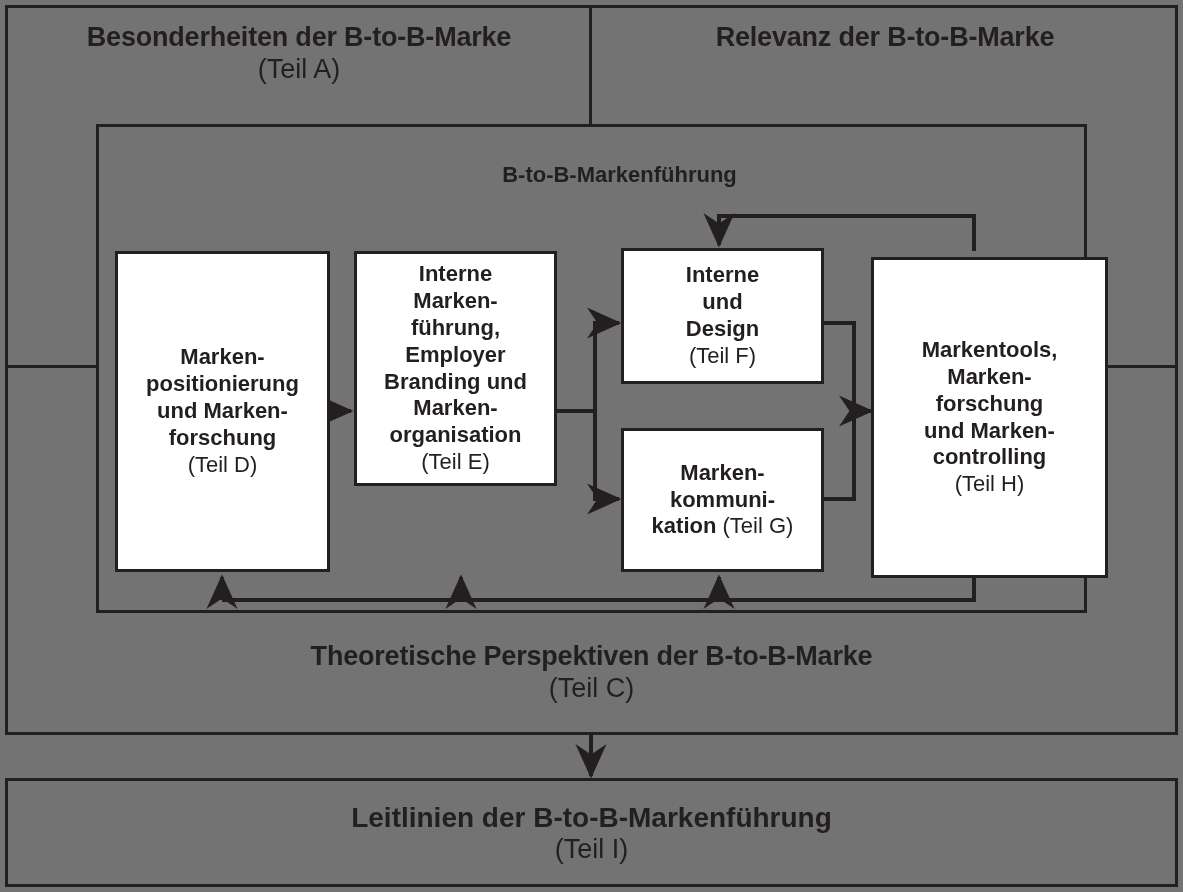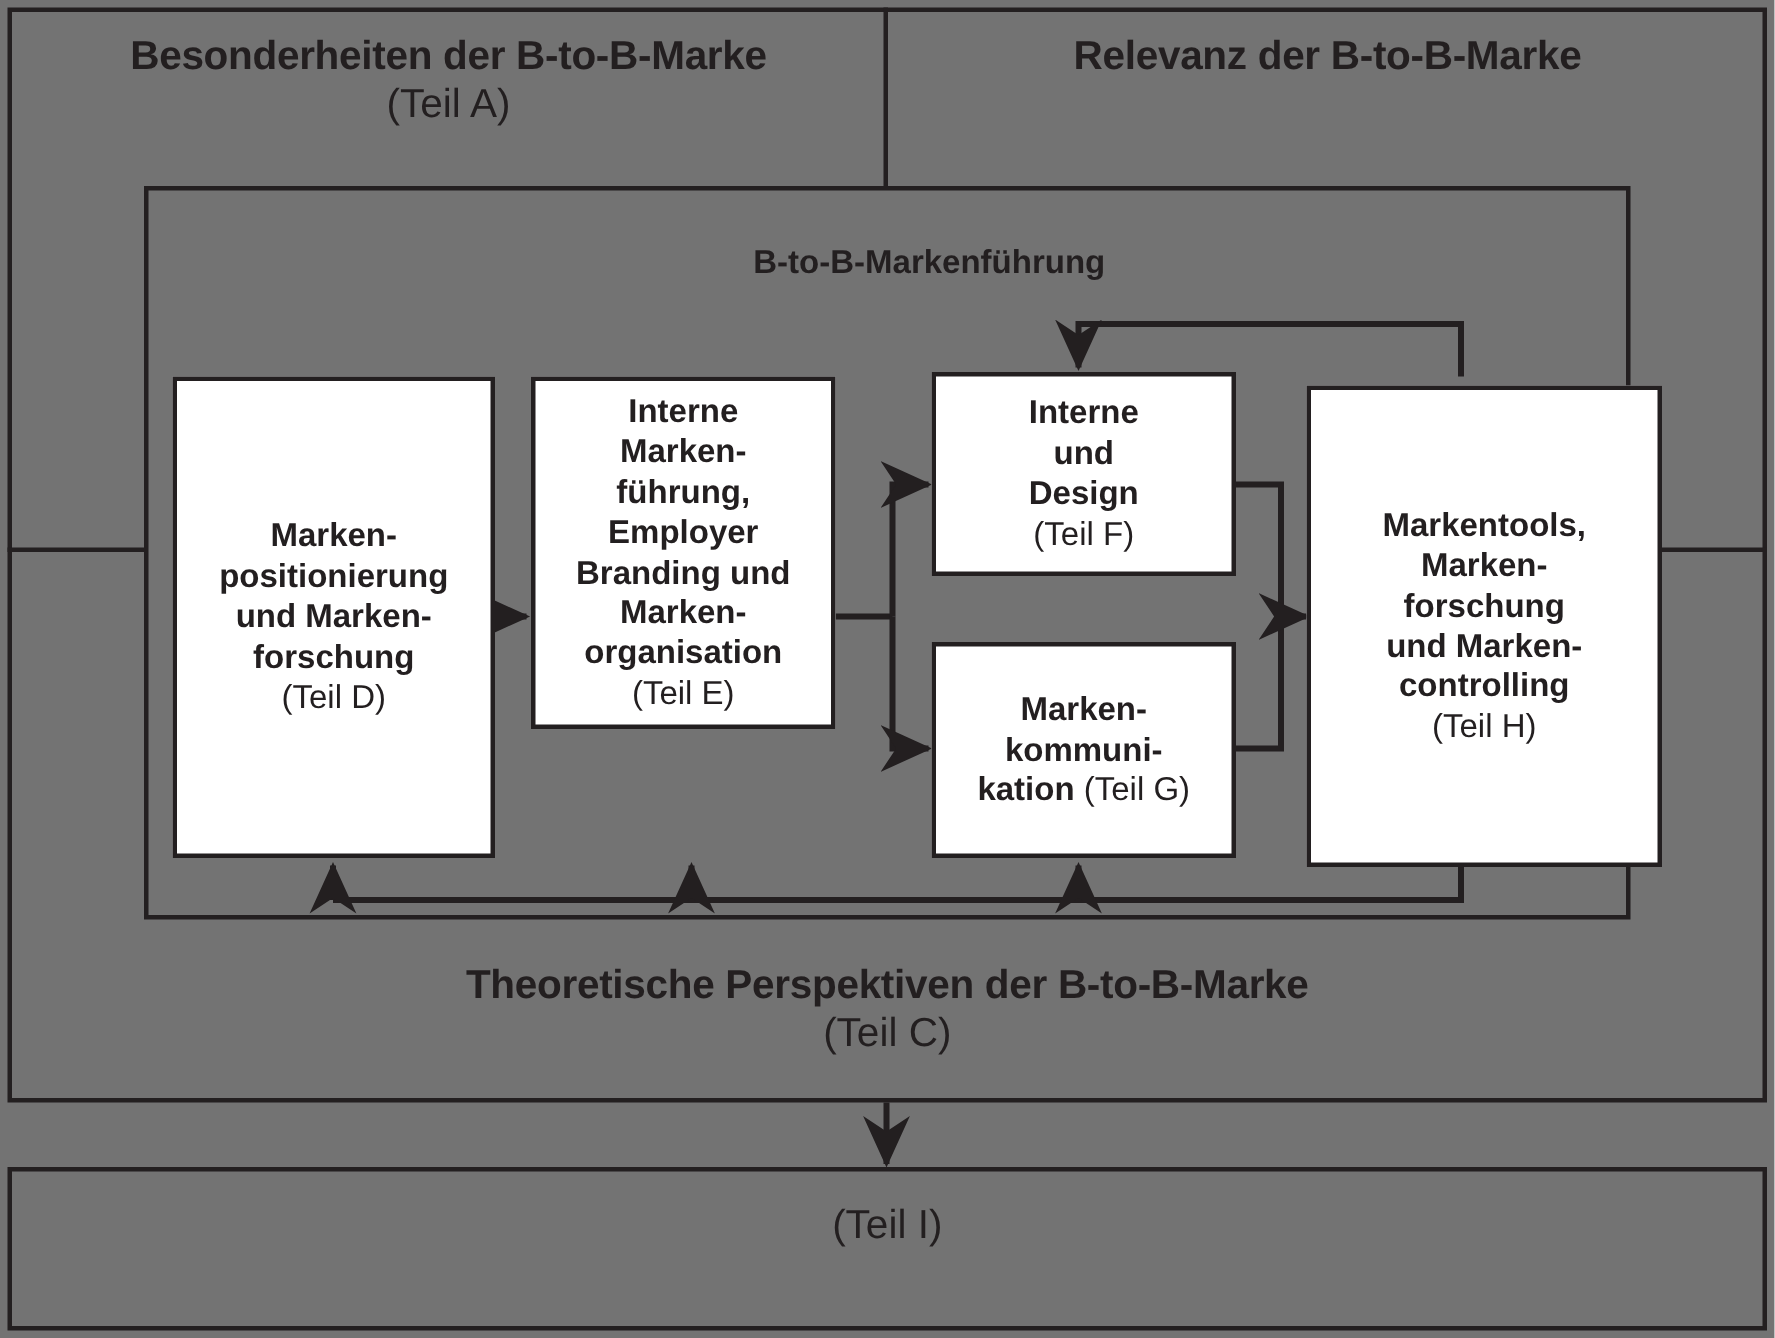--- a/index.html
+++ b/index.html
@@ -133,20 +133,21 @@
   </div>
 
   <div class="label panel-title" style="left:96px; top:162px; width:991px;">B-to-B-Markenführung</div>
 
   <div class="label" style="left:96px; top:641px; width:991px;">
     <div class="hdr">Theoretische Perspektiven der B-to-B-Marke</div>
     <div class="sub">(Teil C)</div>
   </div>
 
   <div class="label" style="left:5px; top:801px; width:1173px;">
+    <div class="big-title">Leitlinien der B-to-B-Markenführung</div>
     <div class="sub">(Teil I)</div>
   </div>
 
   <div class="node" style="left:115px; top:251px; width:215px; height:321px;">
     <div class="node-text">
         <div>Marken-</div>
         <div>positionierung</div>
         <div>und Marken-</div>
         <div>forschung</div>
         <div class="teil">(Teil D)</div>

